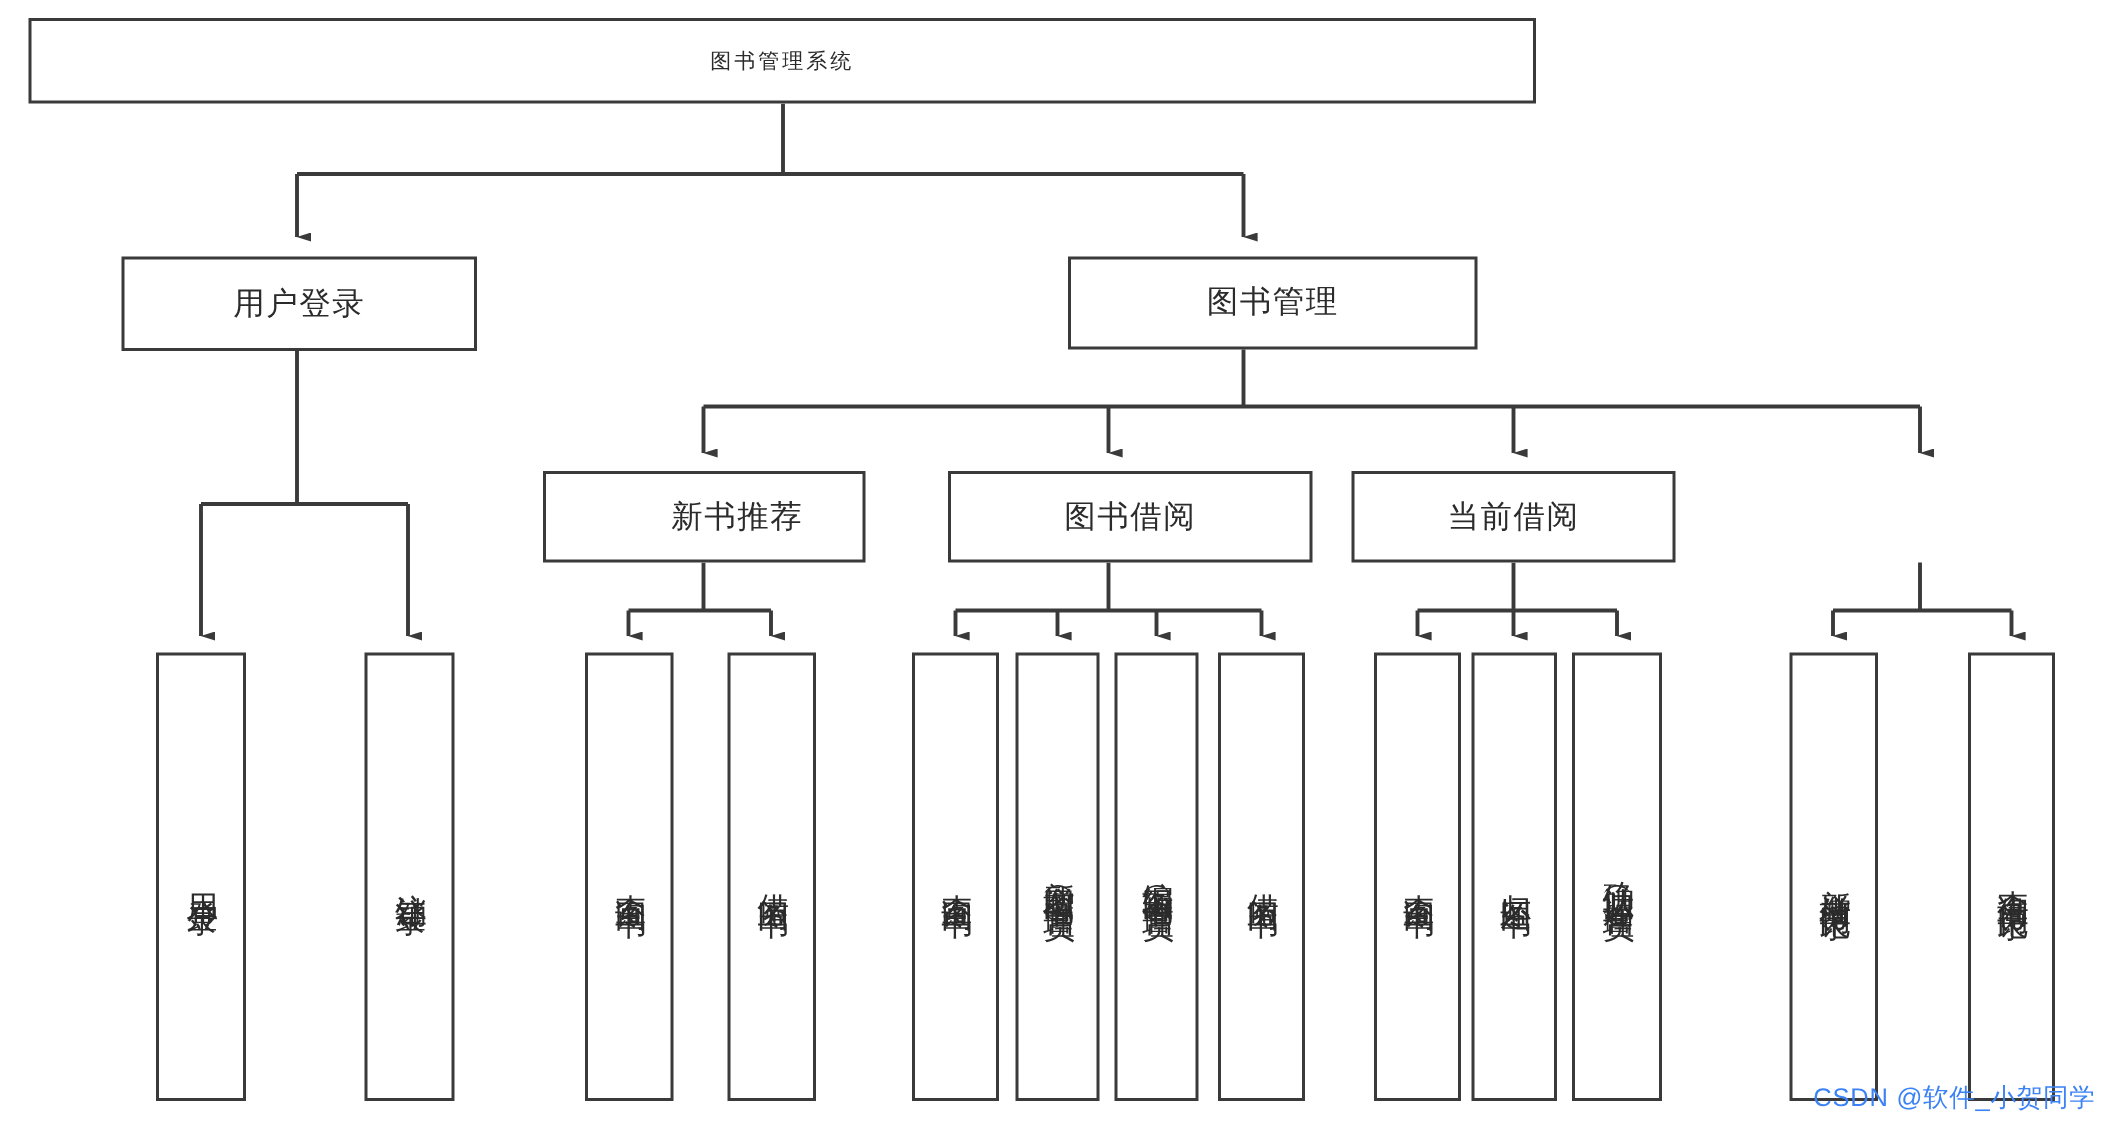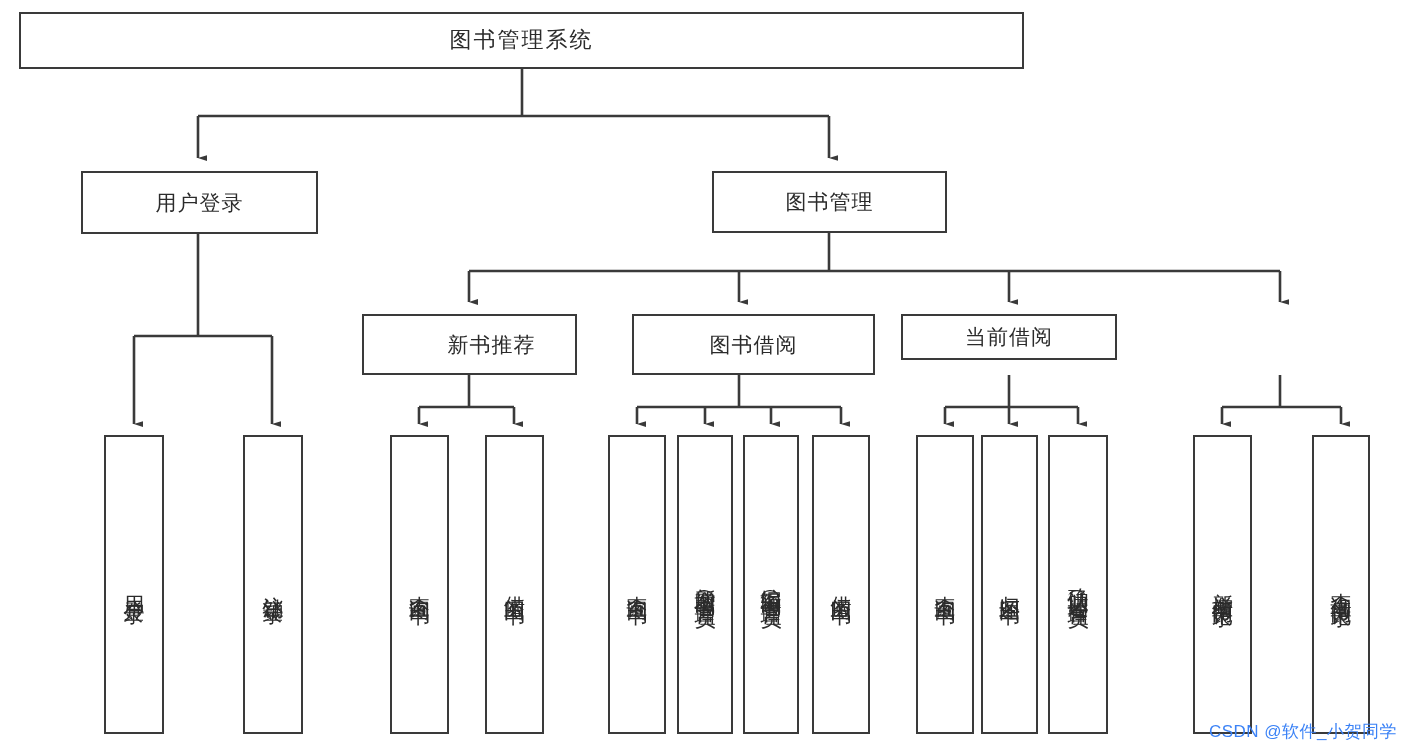--- a/index.html
+++ b/index.html
@@ -24,21 +24,21 @@
     text-align:center;
   }
   .node.vert .label{
     writing-mode:vertical-rl;
     text-orientation:upright;
     font-size:21px;
     letter-spacing:3px;
     line-height:1.05;
     white-space:normal;
   }
-  .node.root .label{font-size:22px;letter-spacing:2px;}
+  .node.root .label{font-size:14px;letter-spacing:2px;}
   #watermark{
     position:absolute;
     right:8px;
     bottom:4px;
     font-size:17px;
     color:#3b82f6;
     letter-spacing:0.5px;
     white-space:nowrap;
     pointer-events:none;
   }
@@ -98,31 +98,31 @@
     </g>
   </svg>
 
   <div class="node root" style="left:19px;top:12px;width:1005px;height:57px;">
     <span class="label">图书管理系统</span>
   </div>
 
   <div class="node" style="left:81px;top:171px;width:237px;height:63px;">
     <span class="label">用户登录</span>
   </div>
-  <div class="node" style="left:712px;top:171px;width:235px;height:62px;">
+  <div class="node" style="left:712px;top:171px;width:273px;height:62px;">
     <span class="label">图书管理</span>
   </div>
 
   <div class="node" style="left:362px;top:314px;width:215px;height:61px;padding-left:44px;">
     <span class="label">新书推荐</span>
   </div>
   <div class="node" style="left:632px;top:314px;width:243px;height:61px;">
     <span class="label">图书借阅</span>
   </div>
-  <div class="node" style="left:901px;top:314px;width:216px;height:46px;justify-content:center;">
+  <div class="node" style="left:901px;top:314px;width:216px;height:61px;justify-content:center;">
     <span class="label">当前借阅</span>
   </div>
 
   <div class="node vert" style="left:104px;top:435px;width:60px;height:299px;">
     <span class="label">用户登录</span>
   </div>
   <div class="node vert" style="left:243px;top:435px;width:60px;height:299px;">
     <span class="label">注销登录</span>
   </div>
 

